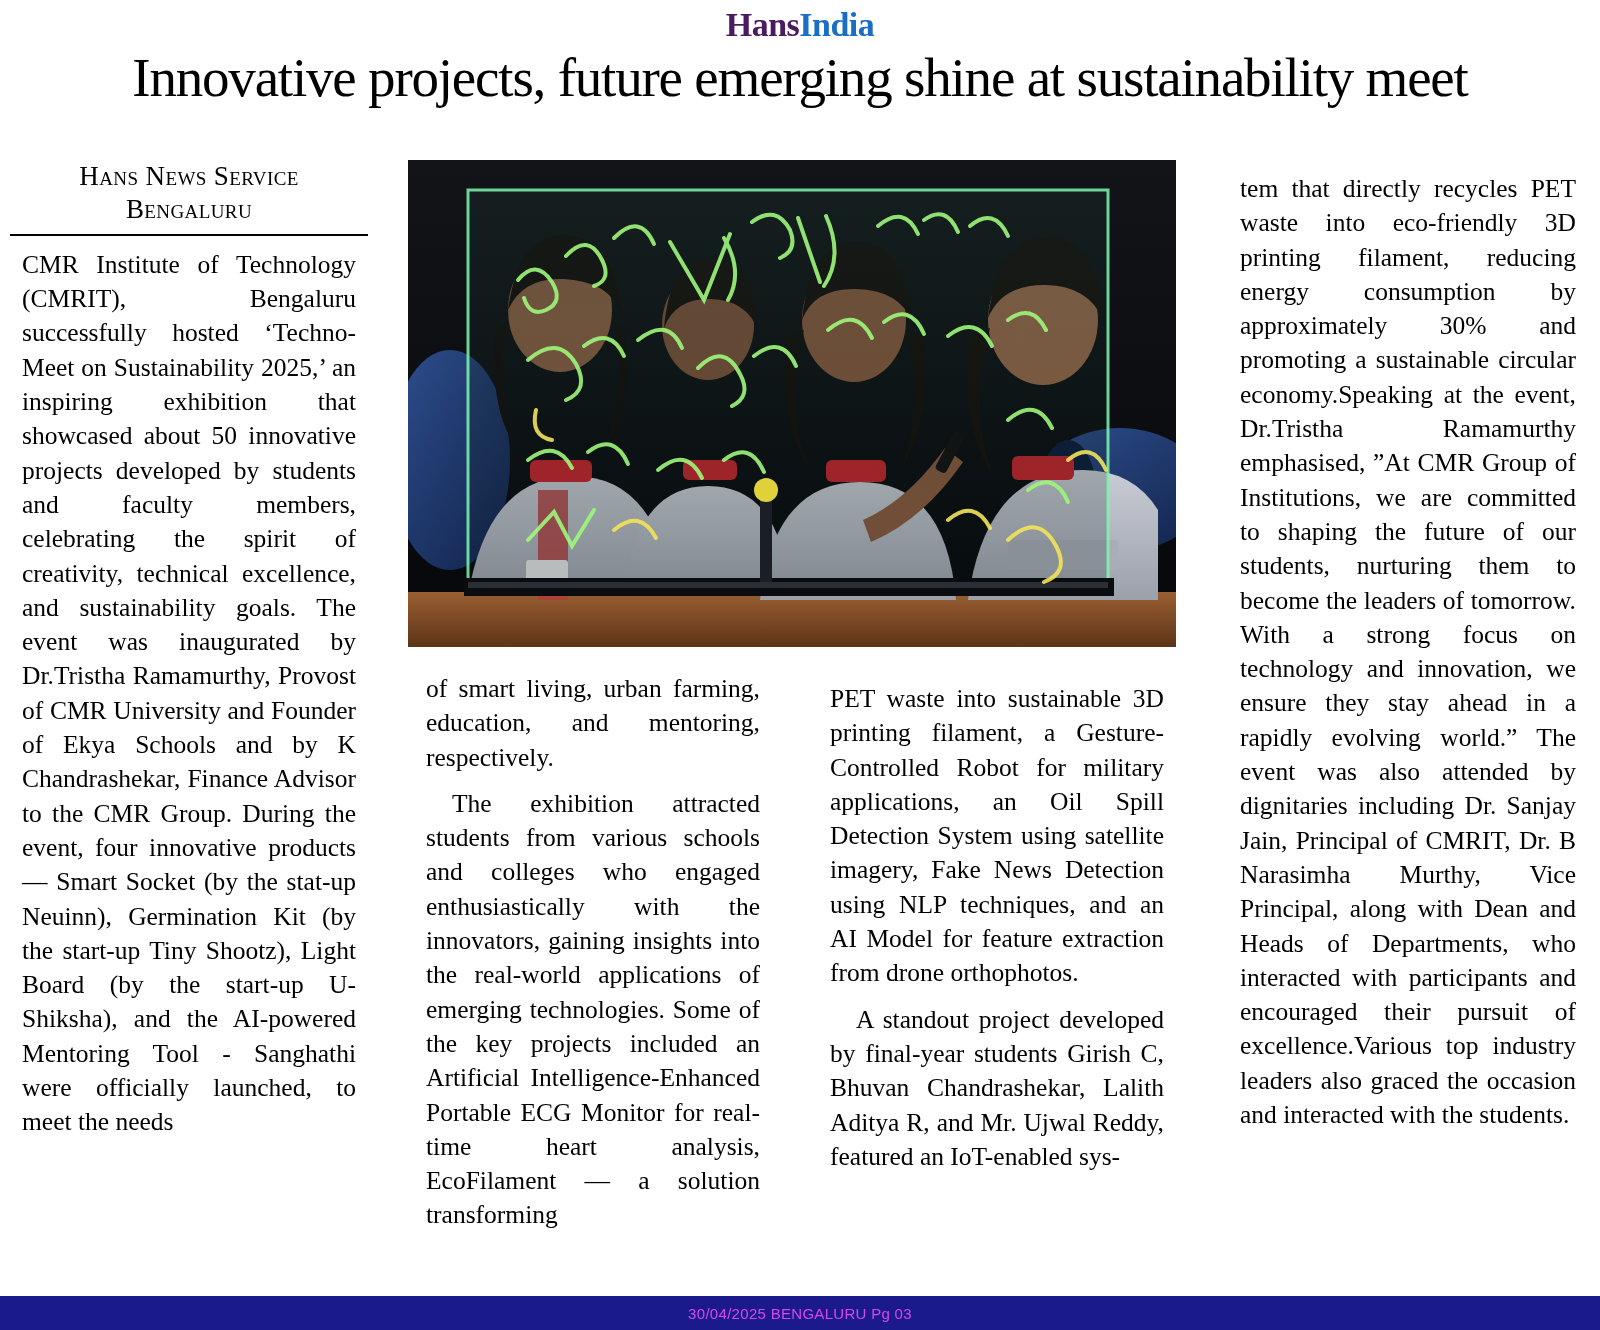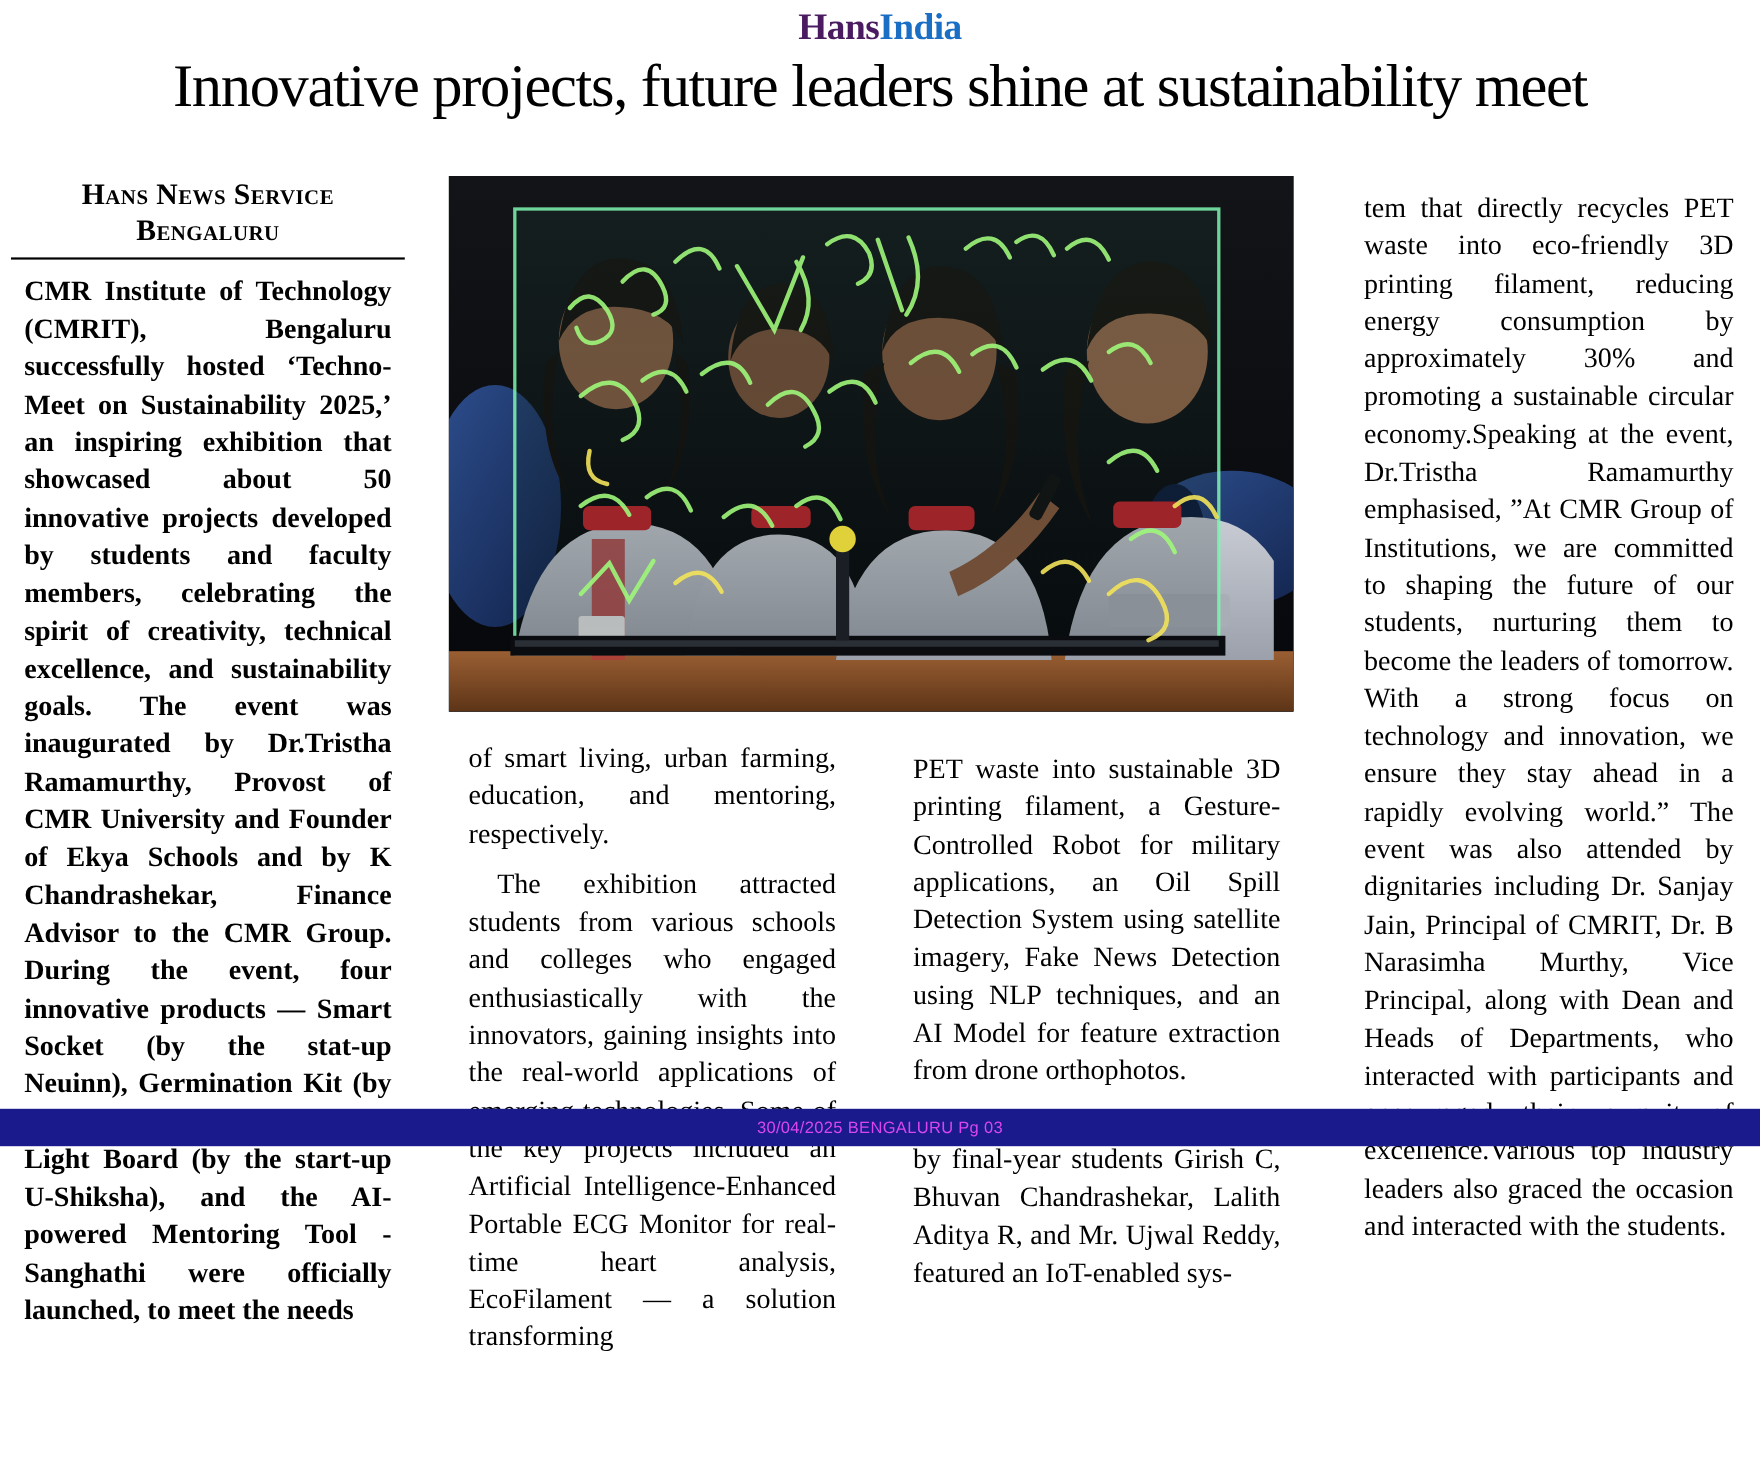--- a/index.html
+++ b/index.html
@@ -11,21 +11,21 @@
     height: 1330px;
     background: #ffffff;
     font-family: "Liberation Serif", serif;
     color: #000000;
     position: relative;
     overflow: hidden;
   }
   .page {
     position: relative;
     width: 1600px;
-    height: 1042px;
+    height: 1330px;
     box-sizing: border-box;
   }
 
   
   .masthead {
     text-align: center;
     padding-top: 6px;
     height: 44px;
     box-sizing: border-box;
   }
@@ -72,21 +72,21 @@
     text-justify: inter-word;
     hyphens: manual;
   }
   .col p {
     margin: 12px;
   }
   .col p + p {
     text-indent: 26px;
   }
 
-  #col1 { left: 0px; width: 358px; font-weight: bold; }
+  #col1 { left: 0px; width: 358px; }
   #col2 { left: 404px; width: 358px; top: 500px; }
   #col3 { left: 808px; width: 358px; top: 510px; }
   #col4 { left: 1218px; width: 360px; }
 
   .byline {
     font-variant: small-caps;
     font-size: 27px;
     text-align: center;
     line-height: 1.22;
     letter-spacing: 0.4px;
@@ -129,21 +129,21 @@
 </style>
 </head>
 <body>
 
 <div class="page">
 
   <div class="masthead">
     <span class="brand"><span class="brand-hans">Hans</span><span class="brand-india">India</span></span>
   </div>
 
-  <h1 class="headline">Innovative projects, future leaders shine at sustainability meet</h1>
+  <h1 class="headline">Innovative projects, future emerging shine at sustainability meet</h1>
 
   <div class="content">
 
     <div class="photo">
       <svg width="768" height="487" viewBox="0 0 768 487" xmlns="http://www.w3.org/2000/svg">
         <defs>
           <linearGradient id="bgGrad" x1="0" y1="0" x2="0" y2="1">
             <stop offset="0%" stop-color="#121418"></stop>
             <stop offset="100%" stop-color="#05070a"></stop>
           </linearGradient>

